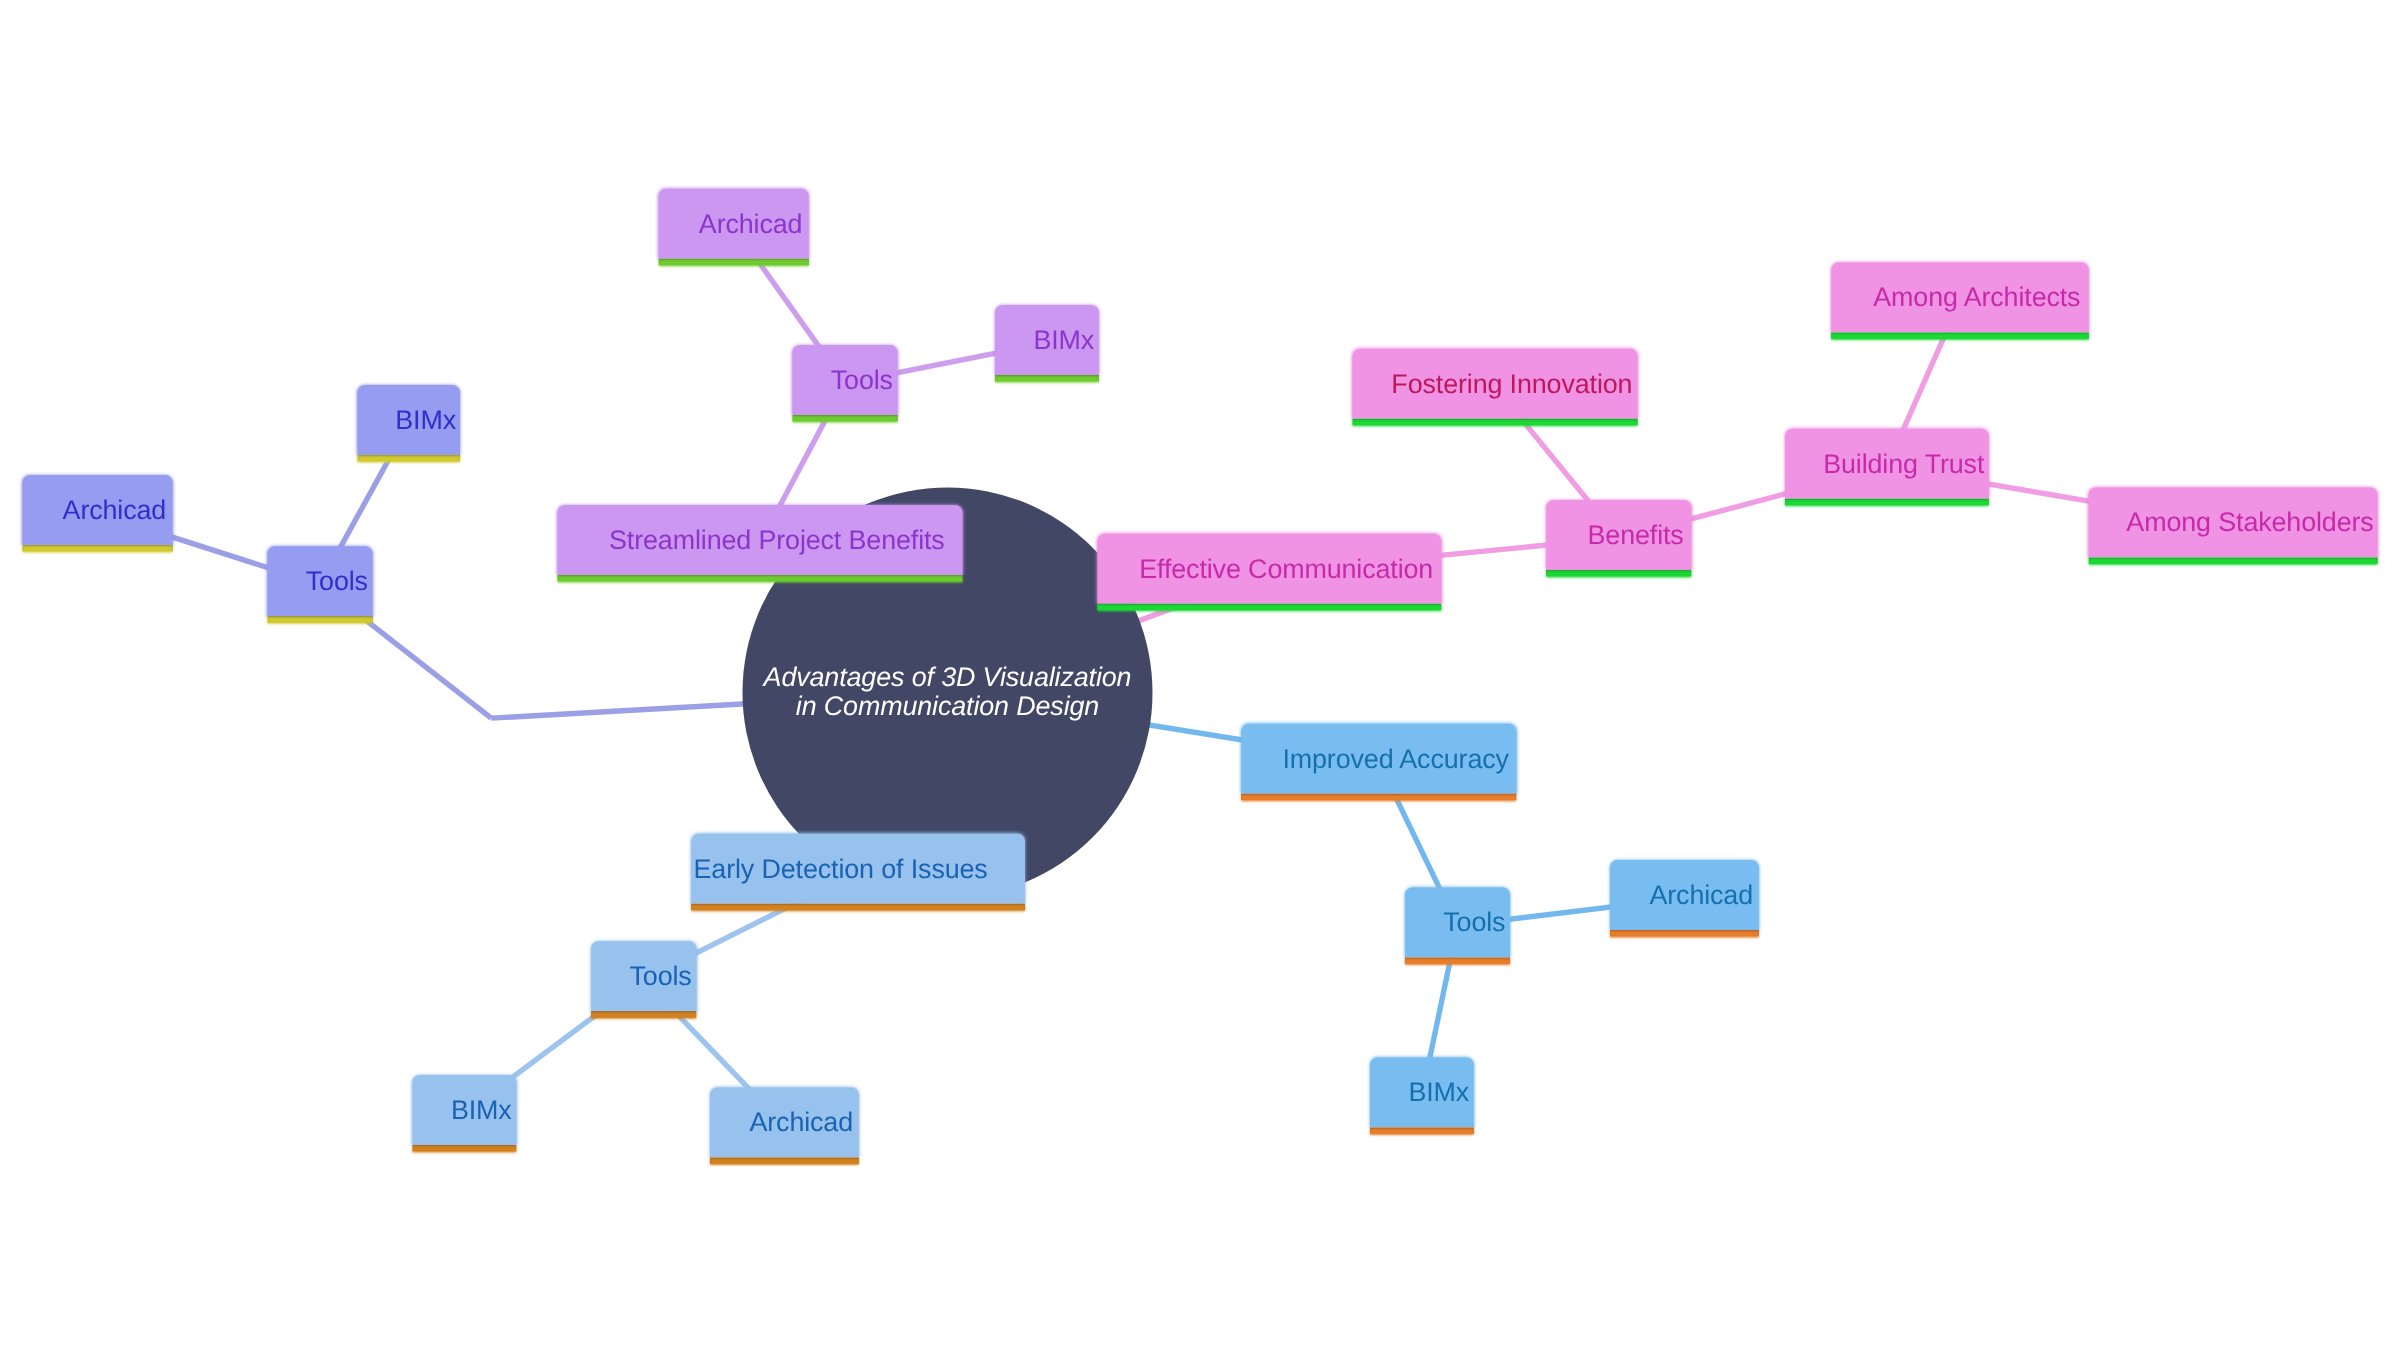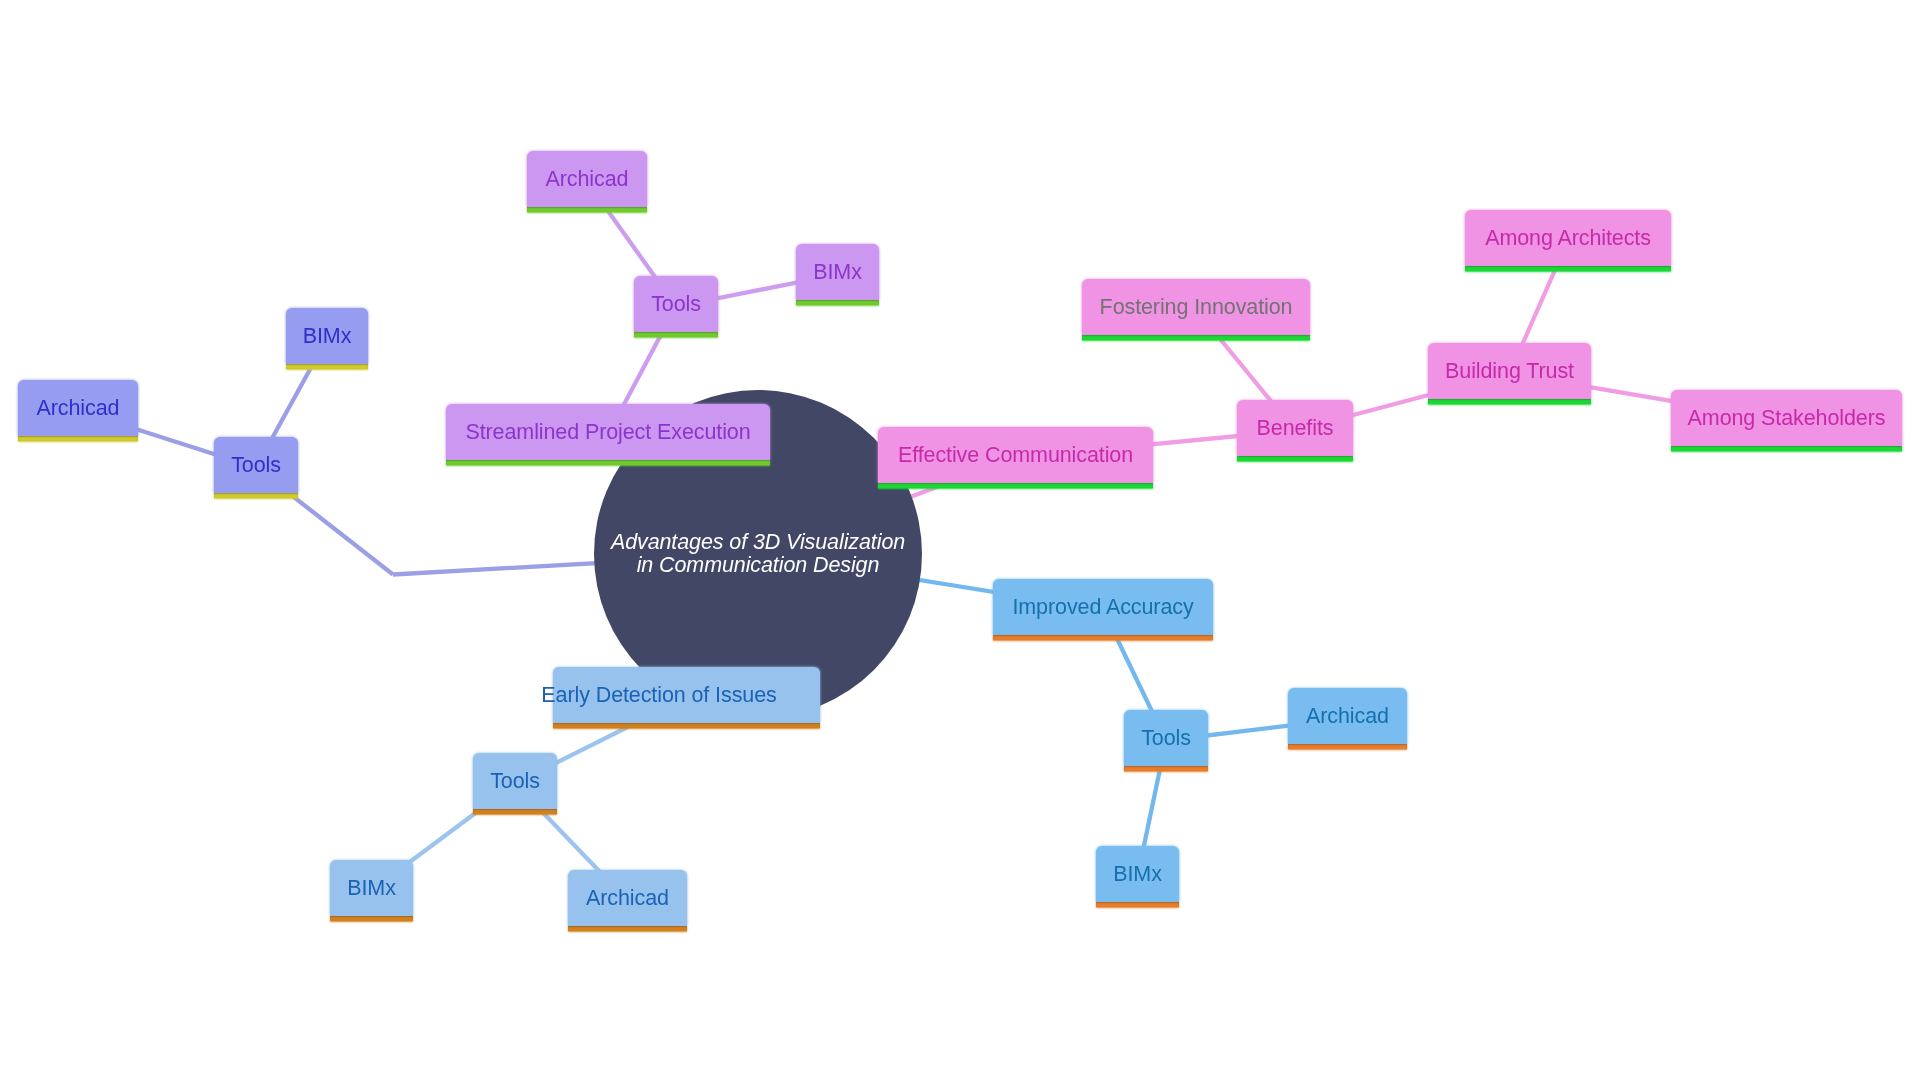--- a/index.html
+++ b/index.html
@@ -5,21 +5,21 @@
 <style>
   html,body{margin:0;padding:0;}
   body{width:1920px;height:1080px;overflow:hidden;background:#ffffff;
        font-family:"Liberation Sans",sans-serif;}
   #mindmap-stage{position:relative;width:1920px;height:1080px;}
   #connector-layer{position:absolute;left:0;top:0;}
   #central-topic{position:absolute;border-radius:50%;
        display:flex;align-items:center;justify-content:center;}
   #central-topic-label{font-size:21.5px;line-height:23.3px;text-align:center;
        letter-spacing:-0.1px;font-style:italic;}
-  .topic-node{position:absolute;}
+  .topic-node{position:absolute;padding-left:27px;}
   .node-surface{position:absolute;left:0;top:0;border-radius:6px 6px 0 0;}
   .node-underline-bar{position:absolute;left:0;}
   .node-label{position:absolute;left:0;top:0;width:100%;
        display:flex;align-items:center;justify-content:center;
        font-size:21.5px;white-space:nowrap;letter-spacing:-0.1px;}
 </style>
 </head>
 <body style="background: rgb(255, 255, 255);">
 
 <div id="mindmap-stage">
@@ -67,21 +67,21 @@
       <div class="node-label" style="height:56px;color:#8b35cc">Tools</div>
     </div>
     <div class="topic-node" style="left: 796px; top: 244px; width: 83px; height: 61px;">
       <div class="node-surface" style="width:83px;height:56px;background:#cc97f0;border-radius:6px 6px 0 0;box-shadow:0 0 3px #cc97f0,0 1px 2px rgba(40,40,60,0.22)"></div>
       <div class="node-underline-bar" style="top:56px;width:83px;height:5px;background:#6fcc2e;box-shadow:0 1px 2px #6fcc2e,inset 0 1px 1.4px rgba(60,60,70,0.36)"></div>
       <div class="node-label" style="height:56px;color:#8b35cc">BIMx</div>
     </div>
     <div class="topic-node" style="left: 446px; top: 404px; width: 324px; height: 61px;">
       <div class="node-surface" style="width:324px;height:56px;background:#cc97f0;border-radius:6px 6px 0 0;box-shadow:0 0 3px #cc97f0,0 1px 2px rgba(40,40,60,0.22)"></div>
       <div class="node-underline-bar" style="top:56px;width:324px;height:5px;background:#6fcc2e;box-shadow:0 1px 2px #6fcc2e,inset 0 1px 1.4px rgba(60,60,70,0.36)"></div>
-      <div class="node-label" style="height:56px;color:#8b35cc">Streamlined Project Execution</div>
+      <div class="node-label" style="height:56px;color:#8b35cc">Streamlined Project Benefits</div>
     </div>
     <div class="topic-node" style="left: 18px; top: 380px; width: 120px; height: 61px;">
       <div class="node-surface" style="width:120px;height:56px;background:#969df0;border-radius:6px 6px 0 0;box-shadow:0 0 3px #969df0,0 1px 2px rgba(40,40,60,0.22)"></div>
       <div class="node-underline-bar" style="top:56px;width:120px;height:5px;background:#d1cb2e;box-shadow:0 1px 2px #d1cb2e,inset 0 1px 1.4px rgba(60,60,70,0.36)"></div>
       <div class="node-label" style="height:56px;color:#2f2fcc">Archicad</div>
     </div>
     <div class="topic-node" style="left: 286px; top: 308px; width: 82px; height: 61px;">
       <div class="node-surface" style="width:82px;height:56px;background:#969df0;border-radius:6px 6px 0 0;box-shadow:0 0 3px #969df0,0 1px 2px rgba(40,40,60,0.22)"></div>
       <div class="node-underline-bar" style="top:56px;width:82px;height:5px;background:#d1cb2e;box-shadow:0 1px 2px #d1cb2e,inset 0 1px 1.4px rgba(60,60,70,0.36)"></div>
       <div class="node-label" style="height:56px;color:#2f2fcc">BIMx</div>
@@ -92,21 +92,21 @@
       <div class="node-label" style="height:56px;color:#2f2fcc">Tools</div>
     </div>
     <div class="topic-node" style="left: 878px; top: 427px; width: 275px; height: 61px;">
       <div class="node-surface" style="width:275px;height:56px;background:#f193e4;border-radius:6px 6px 0 0;box-shadow:0 0 3px #f193e4,0 1px 2px rgba(40,40,60,0.22)"></div>
       <div class="node-underline-bar" style="top:56px;width:275px;height:5px;background:#1bd934;box-shadow:0 1px 2px #1bd934,inset 0 1px 1.4px rgba(60,60,70,0.36)"></div>
       <div class="node-label" style="height:56px;color:#c62aa8">Effective Communication</div>
     </div>
     <div class="topic-node" style="left: 1082px; top: 279px; width: 228px; height: 61px;">
       <div class="node-surface" style="width:228px;height:56px;background:#f193e4;border-radius:6px 6px 0 0;box-shadow:0 0 3px #f193e4,0 1px 2px rgba(40,40,60,0.22)"></div>
       <div class="node-underline-bar" style="top:56px;width:228px;height:5px;background:#1bd934;box-shadow:0 1px 2px #1bd934,inset 0 1px 1.4px rgba(60,60,70,0.36)"></div>
-      <div class="node-label" style="height:56px;color:#737373">Fostering Innovation</div>
+      <div class="node-label" style="height:56px;color:#be185d">Fostering Innovation</div>
     </div>
     <div class="topic-node" style="left: 1237px; top: 400px; width: 116px; height: 61px;">
       <div class="node-surface" style="width:116px;height:56px;background:#f193e4;border-radius:6px 6px 0 0;box-shadow:0 0 3px #f193e4,0 1px 2px rgba(40,40,60,0.22)"></div>
       <div class="node-underline-bar" style="top:56px;width:116px;height:5px;background:#1bd934;box-shadow:0 1px 2px #1bd934,inset 0 1px 1.4px rgba(60,60,70,0.36)"></div>
       <div class="node-label" style="height:56px;color:#c62aa8">Benefits</div>
     </div>
     <div class="topic-node" style="left: 1428px; top: 343px; width: 163px; height: 73px;">
       <div class="node-surface" style="width:163px;height:56px;background:#f193e4;border-radius:6px 6px 0 0;box-shadow:0 0 3px #f193e4,0 1px 2px rgba(40,40,60,0.22)"></div>
       <div class="node-underline-bar" style="top:56px;width:163px;height:5px;background:#1bd934;box-shadow:0 1px 2px #1bd934,inset 0 1px 1.4px rgba(60,60,70,0.36)"></div>
       <div class="node-label" style="height:56px;color:#c62aa8">Building Trust</div>

